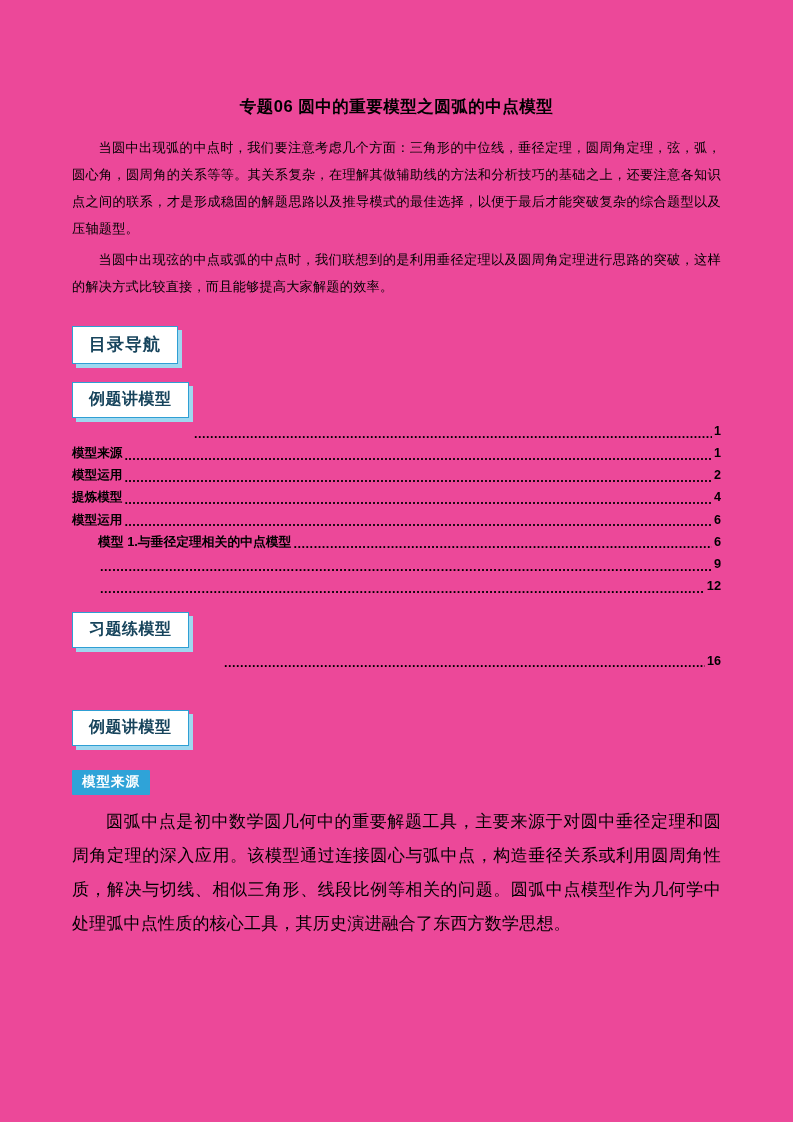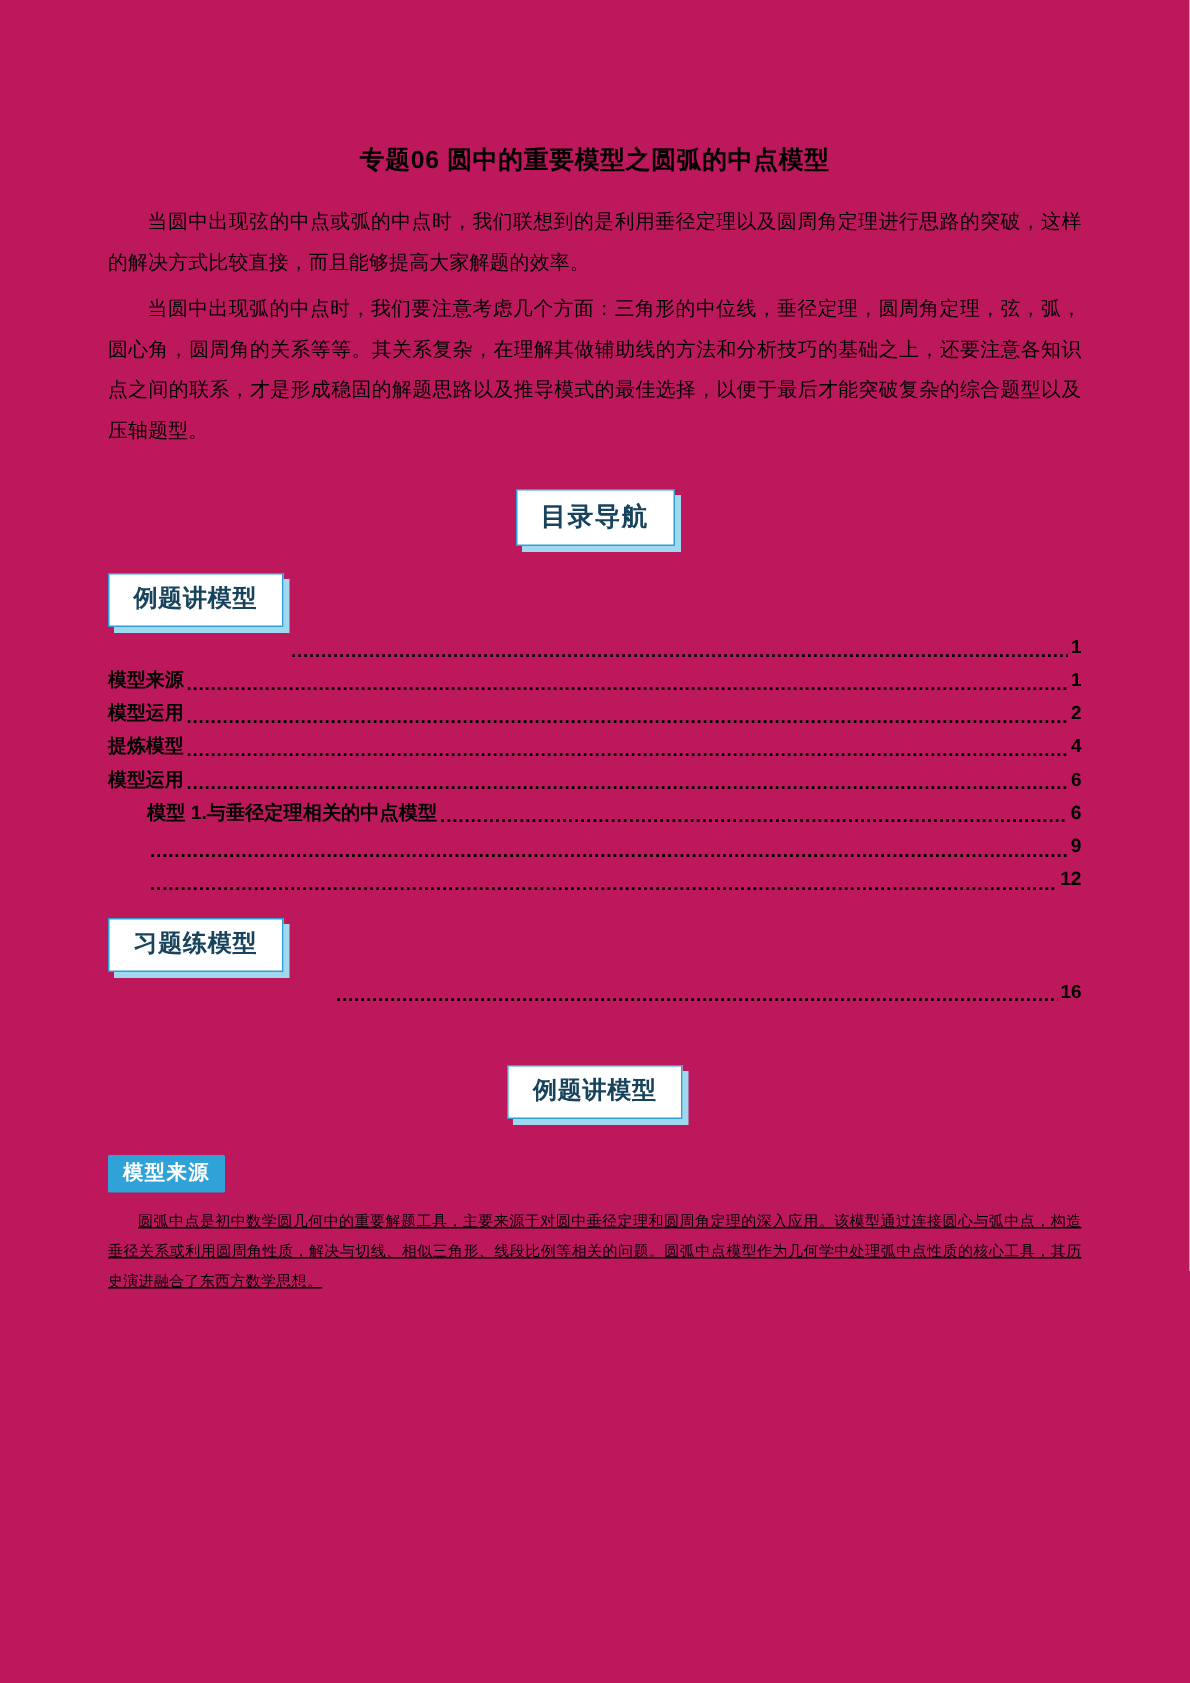--- a/index.html
+++ b/index.html
@@ -3,21 +3,21 @@
 <meta charset="utf-8">
 <style>
   html, body {
     margin: 0;
     padding: 0;
     background: #f0f0f0;
   }
   .page {
     width: 793px;
     height: 1122px;
-    background: #be185d;
+    background: #ec4899;
     position: relative;
     box-sizing: border-box;
     padding: 78px 72px 40px 72px;
     font-family: "Liberation Serif", serif;
     color: #000;
     overflow: hidden;
   }
   .doc-title {
     text-align: center;
     font-family: "Liberation Sans", sans-serif;
@@ -32,21 +32,21 @@
     text-align: justify;
     text-indent: 2em;
     margin: 0 0 4px 0;
     letter-spacing: 0.2px;
   }
   
   .banner-wrap {
     position: relative;
     display: flex;
   }
-  .banner-wrap.center { justify-content: center; }
+  .banner-wrap.center { justify-content: flex-start; }
   .banner {
     position: relative;
     display: inline-block;
     font-family: "Liberation Sans", sans-serif;
     font-weight: bold;
     background: #ffffff;
     border: 1.5px solid #2e9fd4;
     box-shadow: 4px 4px 0 0 #9fd8ef;
     padding: 6px 16px 7px 16px;
     box-sizing: border-box;
@@ -105,38 +105,37 @@
     letter-spacing: 0.5px;
     color: #000;
     margin: 0 2px;
     line-height: 1;
     position: relative;
     top: -2px;
   }
   .toc-page { flex: 0 0 auto; }
 
   .small-body {
-    font-size: 10px;
+    font-size: 17px;
     line-height: 2.0;
     text-align: justify;
     text-indent: 2em;
     margin: 0 0 2px 0;
     letter-spacing: 0.2px;
-    text-decoration: underline;
   }
 </style>
 </head>
 <body>
 
 <div class="page">
 
   <h1 class="doc-title">专题06  圆中的重要模型之圆弧的中点模型</h1>
 
+  <p class="body-par">当圆中出现弧的中点时，我们要注意考虑几个方面：三角形的中位线，垂径定理，圆周角定理，弦，弧，圆心角，圆周角的关系等等。其关系复杂，在理解其做辅助线的方法和分析技巧的基础之上，还要注意各知识点之间的联系，才是形成稳固的解题思路以及推导模式的最佳选择，以便于最后才能突破复杂的综合题型以及压轴题型。</p>
   <p class="body-par">当圆中出现弦的中点或弧的中点时，我们联想到的是利用垂径定理以及圆周角定理进行思路的突破，这样的解决方式比较直接，而且能够提高大家解题的效率。</p>
-  <p class="body-par">当圆中出现弧的中点时，我们要注意考虑几个方面：三角形的中位线，垂径定理，圆周角定理，弦，弧，圆心角，圆周角的关系等等。其关系复杂，在理解其做辅助线的方法和分析技巧的基础之上，还要注意各知识点之间的联系，才是形成稳固的解题思路以及推导模式的最佳选择，以便于最后才能突破复杂的综合题型以及压轴题型。</p>
 
   <div class="banner-wrap center banner-dir">
     <div class="banner big">目录导航</div>
   </div>
 
   <div class="banner-wrap banner-ex1">
     <div class="banner mid">例题讲模型</div>
   </div>
 
   <div class="toc">

